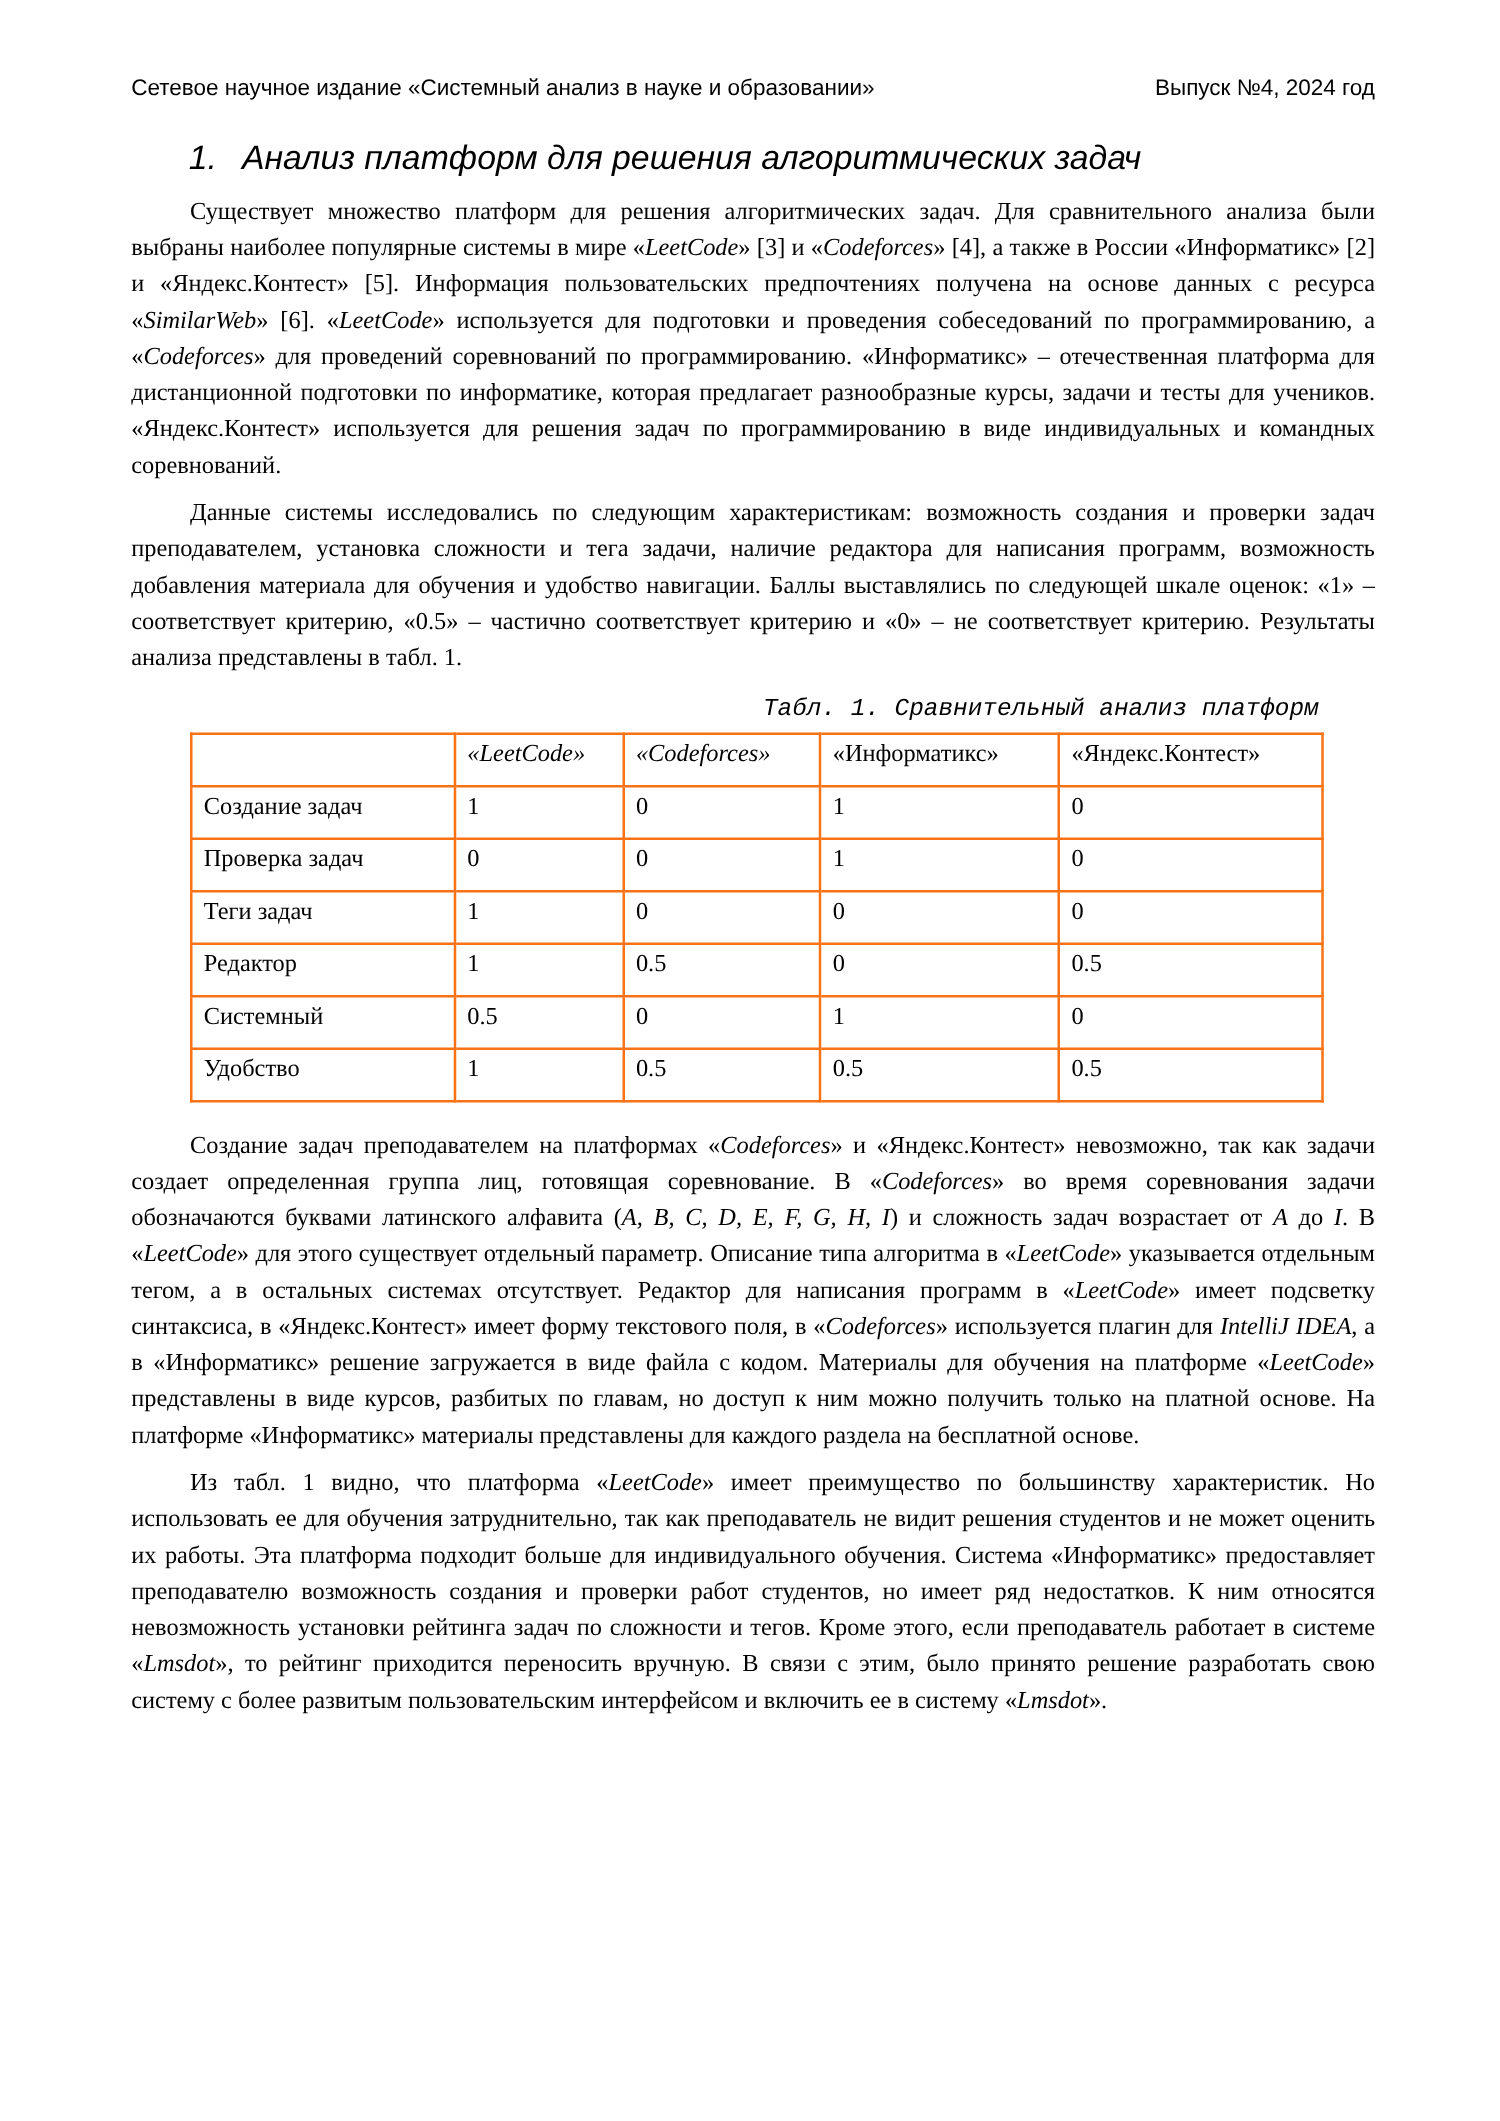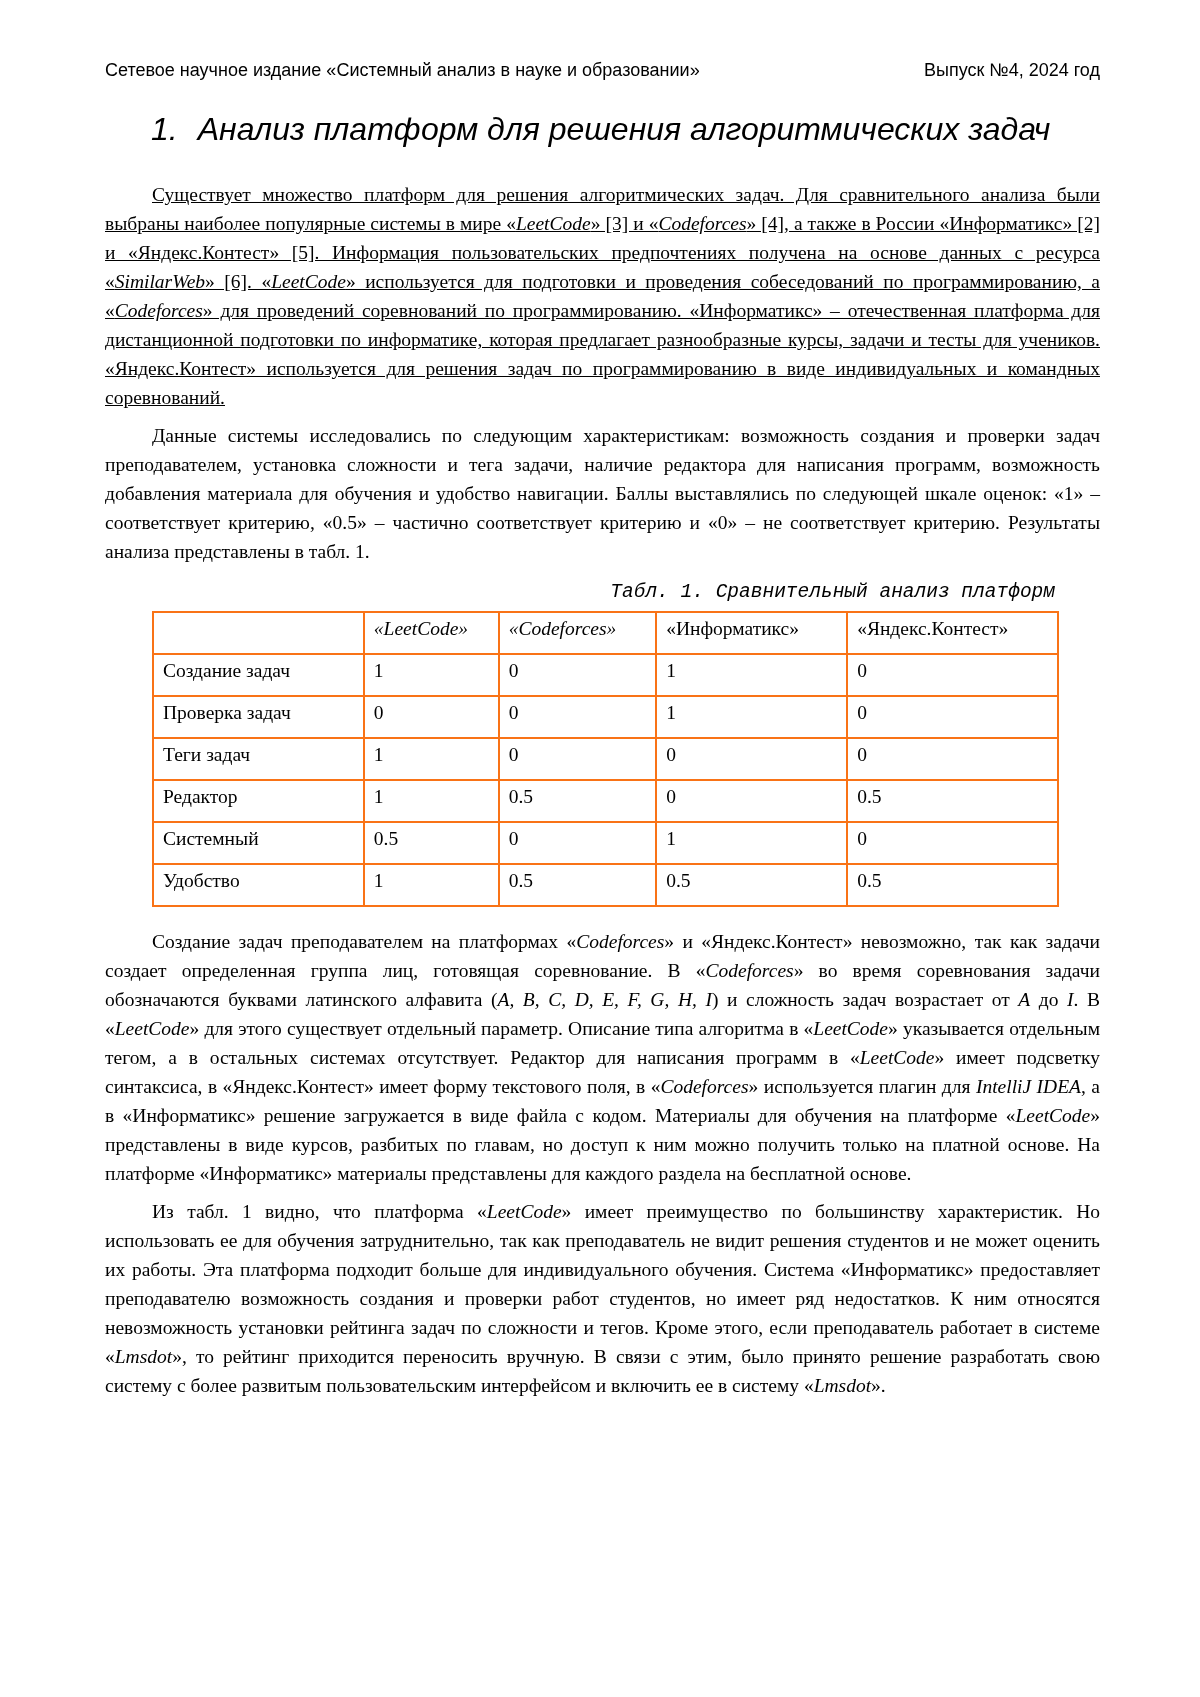--- a/index.html
+++ b/index.html
@@ -21,33 +21,33 @@
     align-items: baseline;
     font-family: "Liberation Sans", sans-serif;
     font-size: 18px;
     line-height: 1.2;
   }
   .doc-header .right { white-space: nowrap; margin-left: 30px; }
   .section-heading {
     font-family: "Liberation Sans", sans-serif;
     font-style: italic;
     font-weight: 400;
-    font-size: 32px;
+    font-size: 27px;
     line-height: 1.2;
     margin: 28px 0 0 46px;
   }
   .section-heading .num { margin-right: 20px; }
   p.par {
     font-size: 19.5px;
     line-height: 29px;
     text-align: justify;
     text-indent: 47px;
     margin: 9px 0 0 0;
   }
-  p.par.first { margin-top: 32px; text-decoration: underline; }
+  p.par.first { margin-top: 13px; }
   p.par.after-table { margin-top: 20px; }
   .it { font-style: italic; }
   .table-block { margin: 14px 0 0 47px; width: 907px; }
   .table-caption {
     font-style: italic;
     font-size: 19.5px;
     line-height: 24px;
     text-align: right;
     margin: 0 4px 7px 0;
     font-family: Liberation Mono, monospace;

